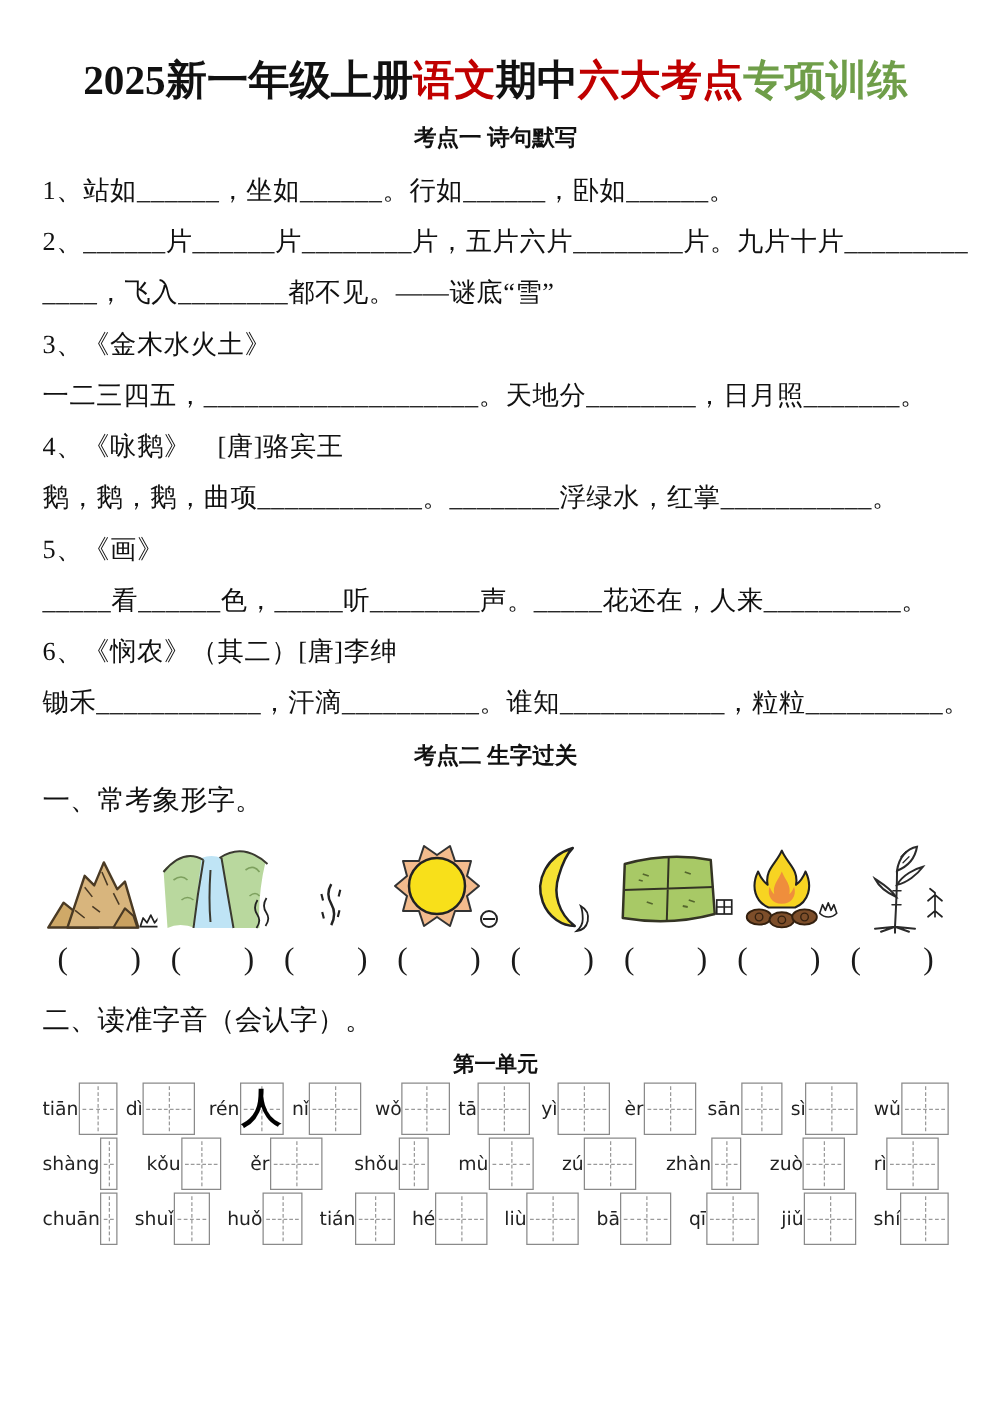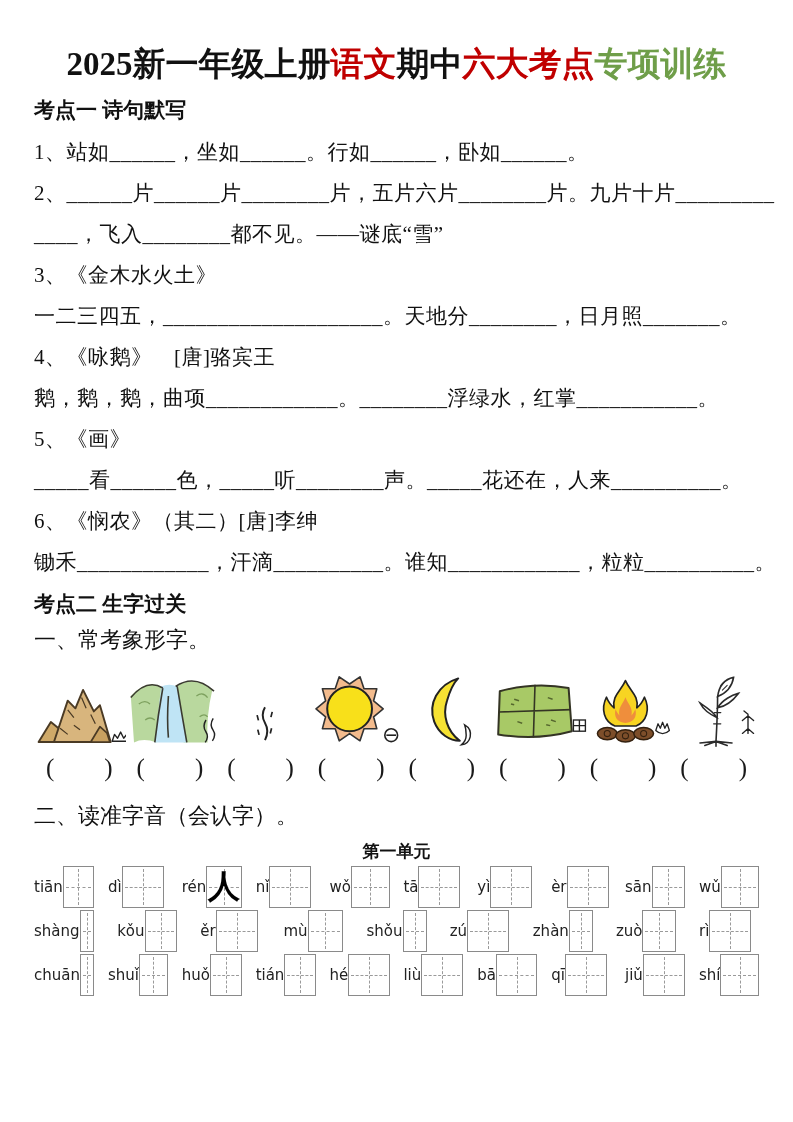--- a/index.html
+++ b/index.html
@@ -10,21 +10,21 @@
     position:relative;
   }
   .title{
     margin:18px 0 8px;text-align:center;font-size:33px;font-weight:700;
     letter-spacing:0px;white-space:nowrap;
   }
   .seg.ink{color:#111111;}
   .seg.red{color:#c00000;}
   .seg.green{color:#6f9e49;}
   .kheading{
-    font-size:21px;font-weight:700;margin:10px 0 8px;
+    text-align:center;font-size:18px;font-weight:700;margin:10px 0 8px;
     line-height:27px;
   }
   .kheading.k2{margin:8px 0 2px;}
   .qline{
     font-size:21px;line-height:41px;white-space:nowrap;
     letter-spacing:0.5px;
   }
   .sublabel{font-size:22px;line-height:40px;}
   .sublabel.second{margin-top:10px;}
   .picrow{display:flex;align-items:flex-end;height:80px;margin-top:8px;}
@@ -251,20 +251,26 @@
         </div>
       </div>
 
       <div class="pcell">
         <div class="plabel">sān</div>
         <div class="tz">
           <span class="ch"></span>
         </div>
       </div>
 
+      <div class="pcell">
+        <div class="plabel">sì</div>
+        <div class="tz">
+          <span class="ch"></span>
+        </div>
+      </div>
 
       <div class="pcell">
         <div class="plabel">wǔ</div>
         <div class="tz">
           <span class="ch"></span>
         </div>
       </div>
     </div>
 
   <div class="prow">
@@ -285,34 +291,34 @@
       </div>
 
       <div class="pcell">
         <div class="plabel">ěr</div>
         <div class="tz">
           <span class="ch"></span>
         </div>
       </div>
 
       <div class="pcell">
+        <div class="plabel">shǒu</div>
+        <div class="tz">
+          <span class="ch"></span>
+        </div>
+      </div>
+
+      <div class="pcell">
         <div class="plabel">mù</div>
         <div class="tz">
           <span class="ch"></span>
         </div>
       </div>
 
       <div class="pcell">
-        <div class="plabel">shǒu</div>
-        <div class="tz">
-          <span class="ch"></span>
-        </div>
-      </div>
-
-      <div class="pcell">
         <div class="plabel">zú</div>
         <div class="tz">
           <span class="ch"></span>
         </div>
       </div>
 
       <div class="pcell">
         <div class="plabel">zhàn</div>
         <div class="tz">
           <span class="ch"></span>

